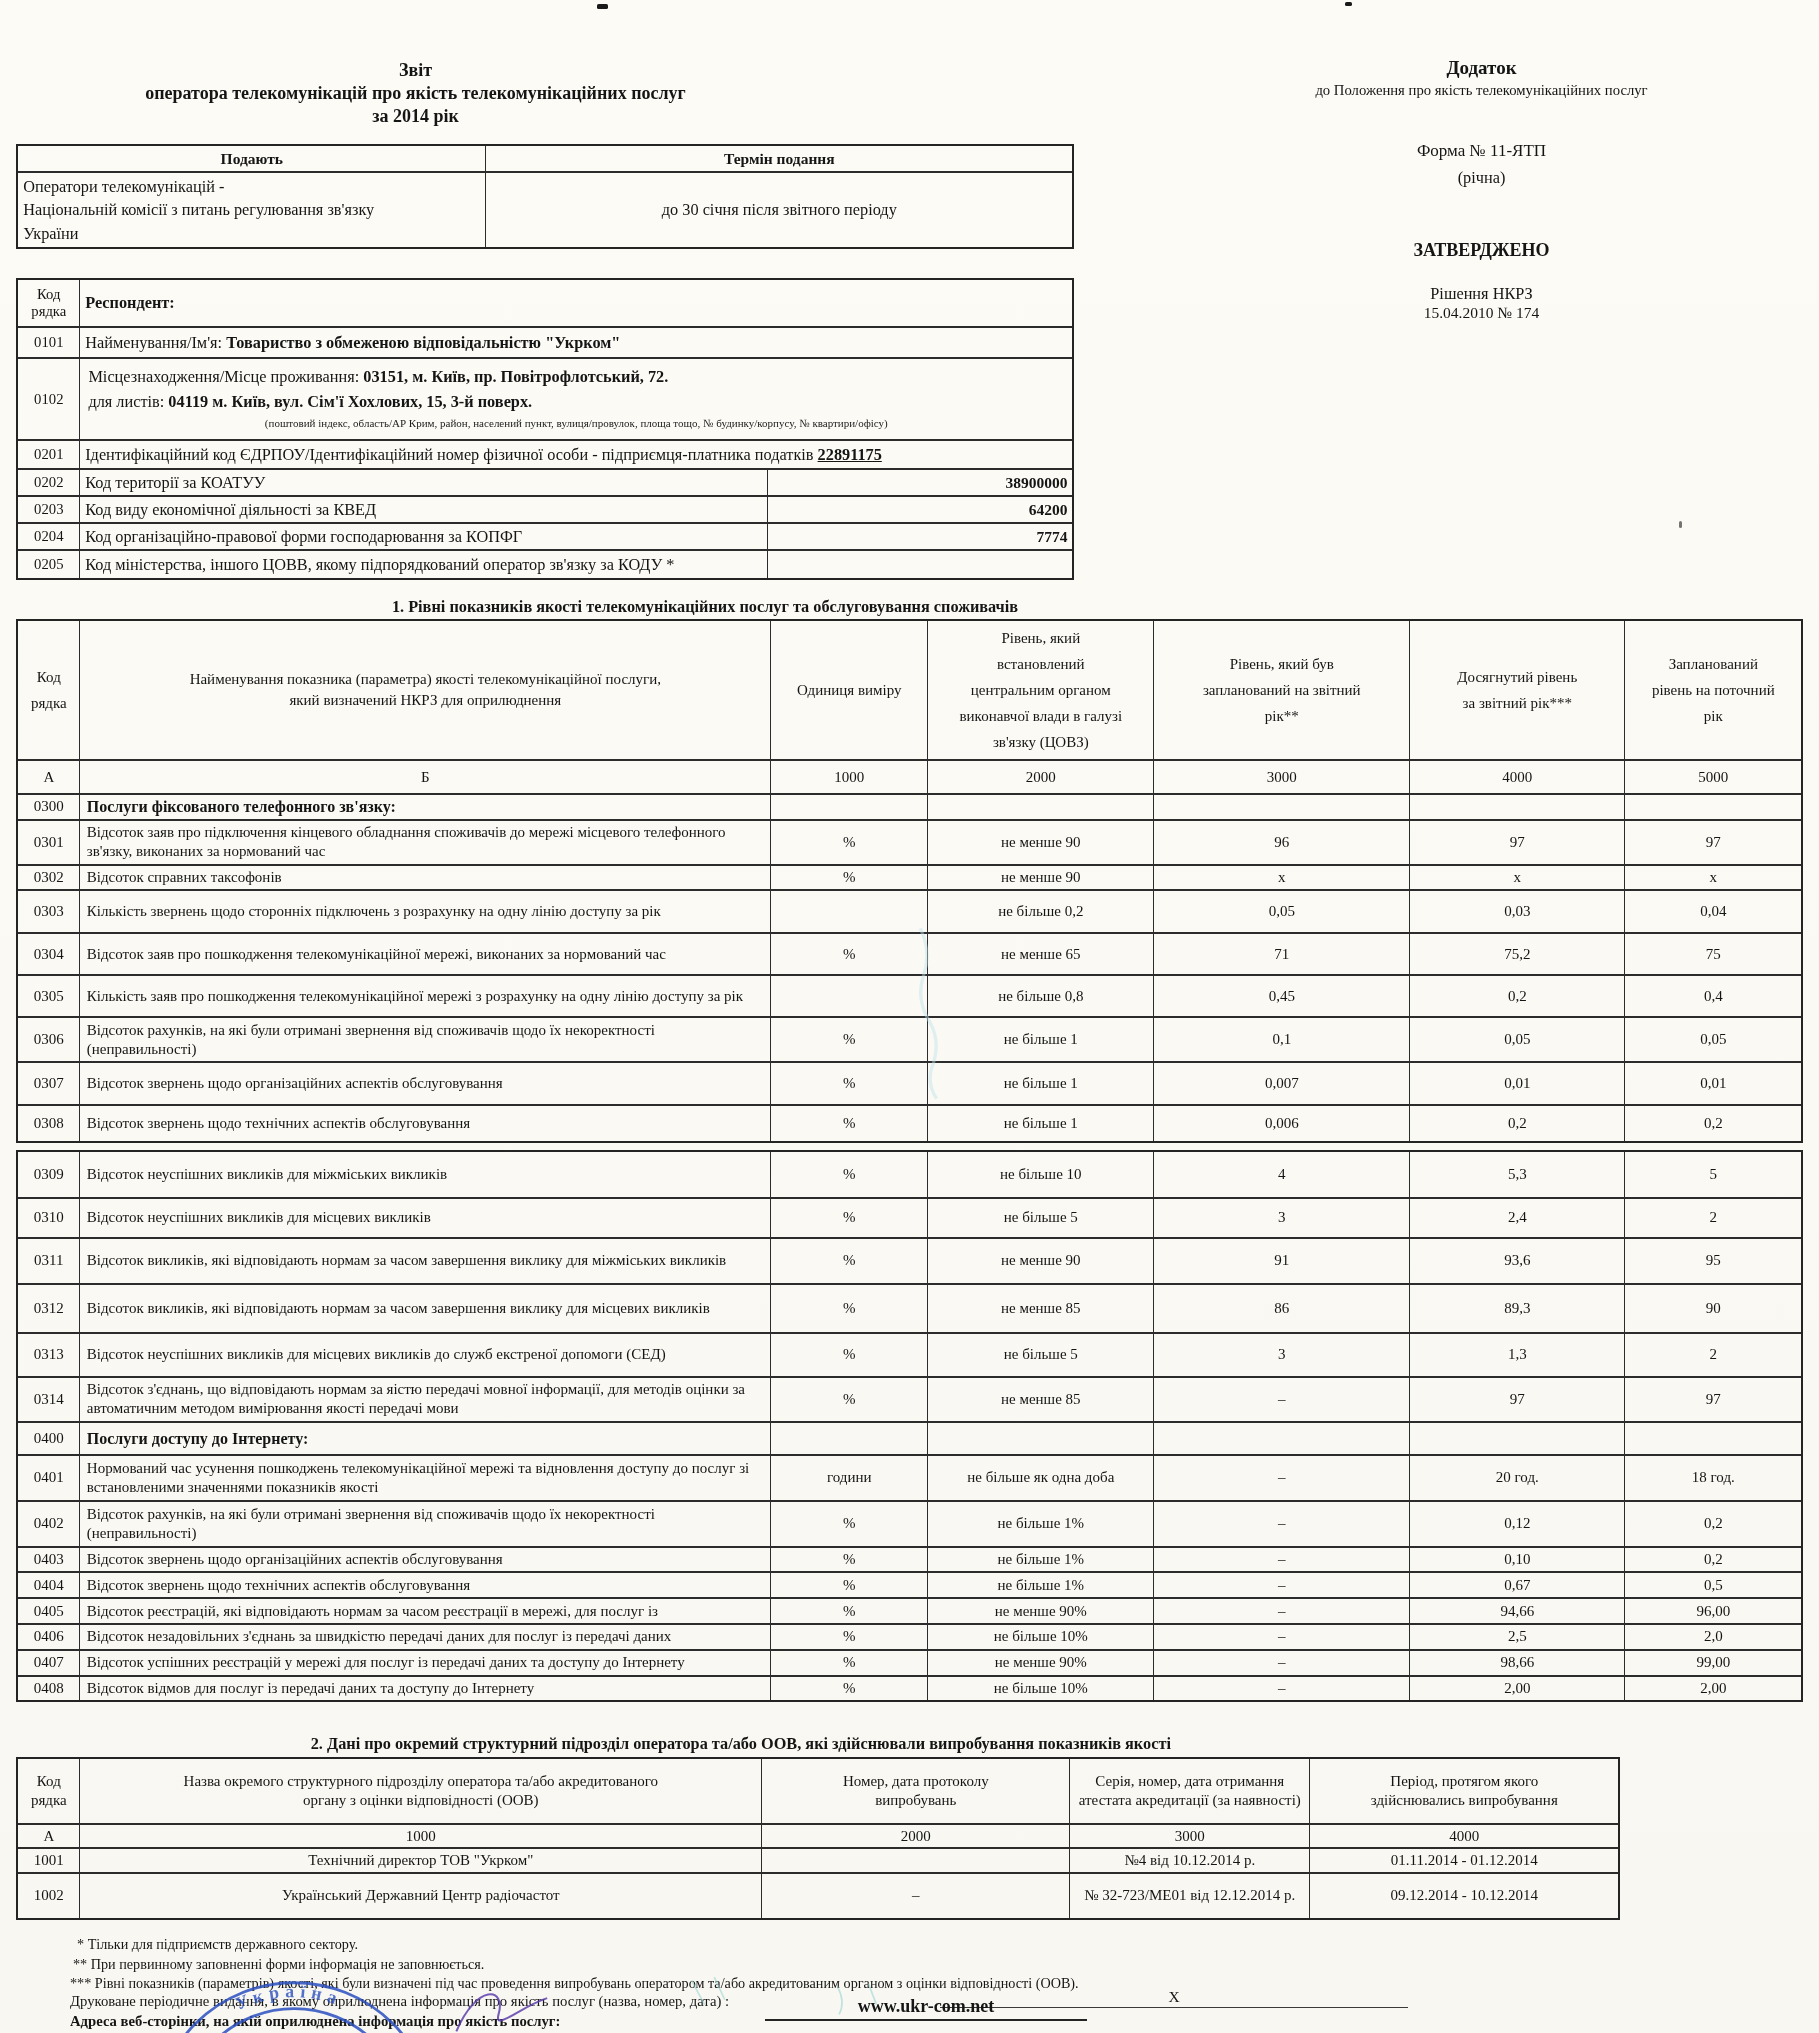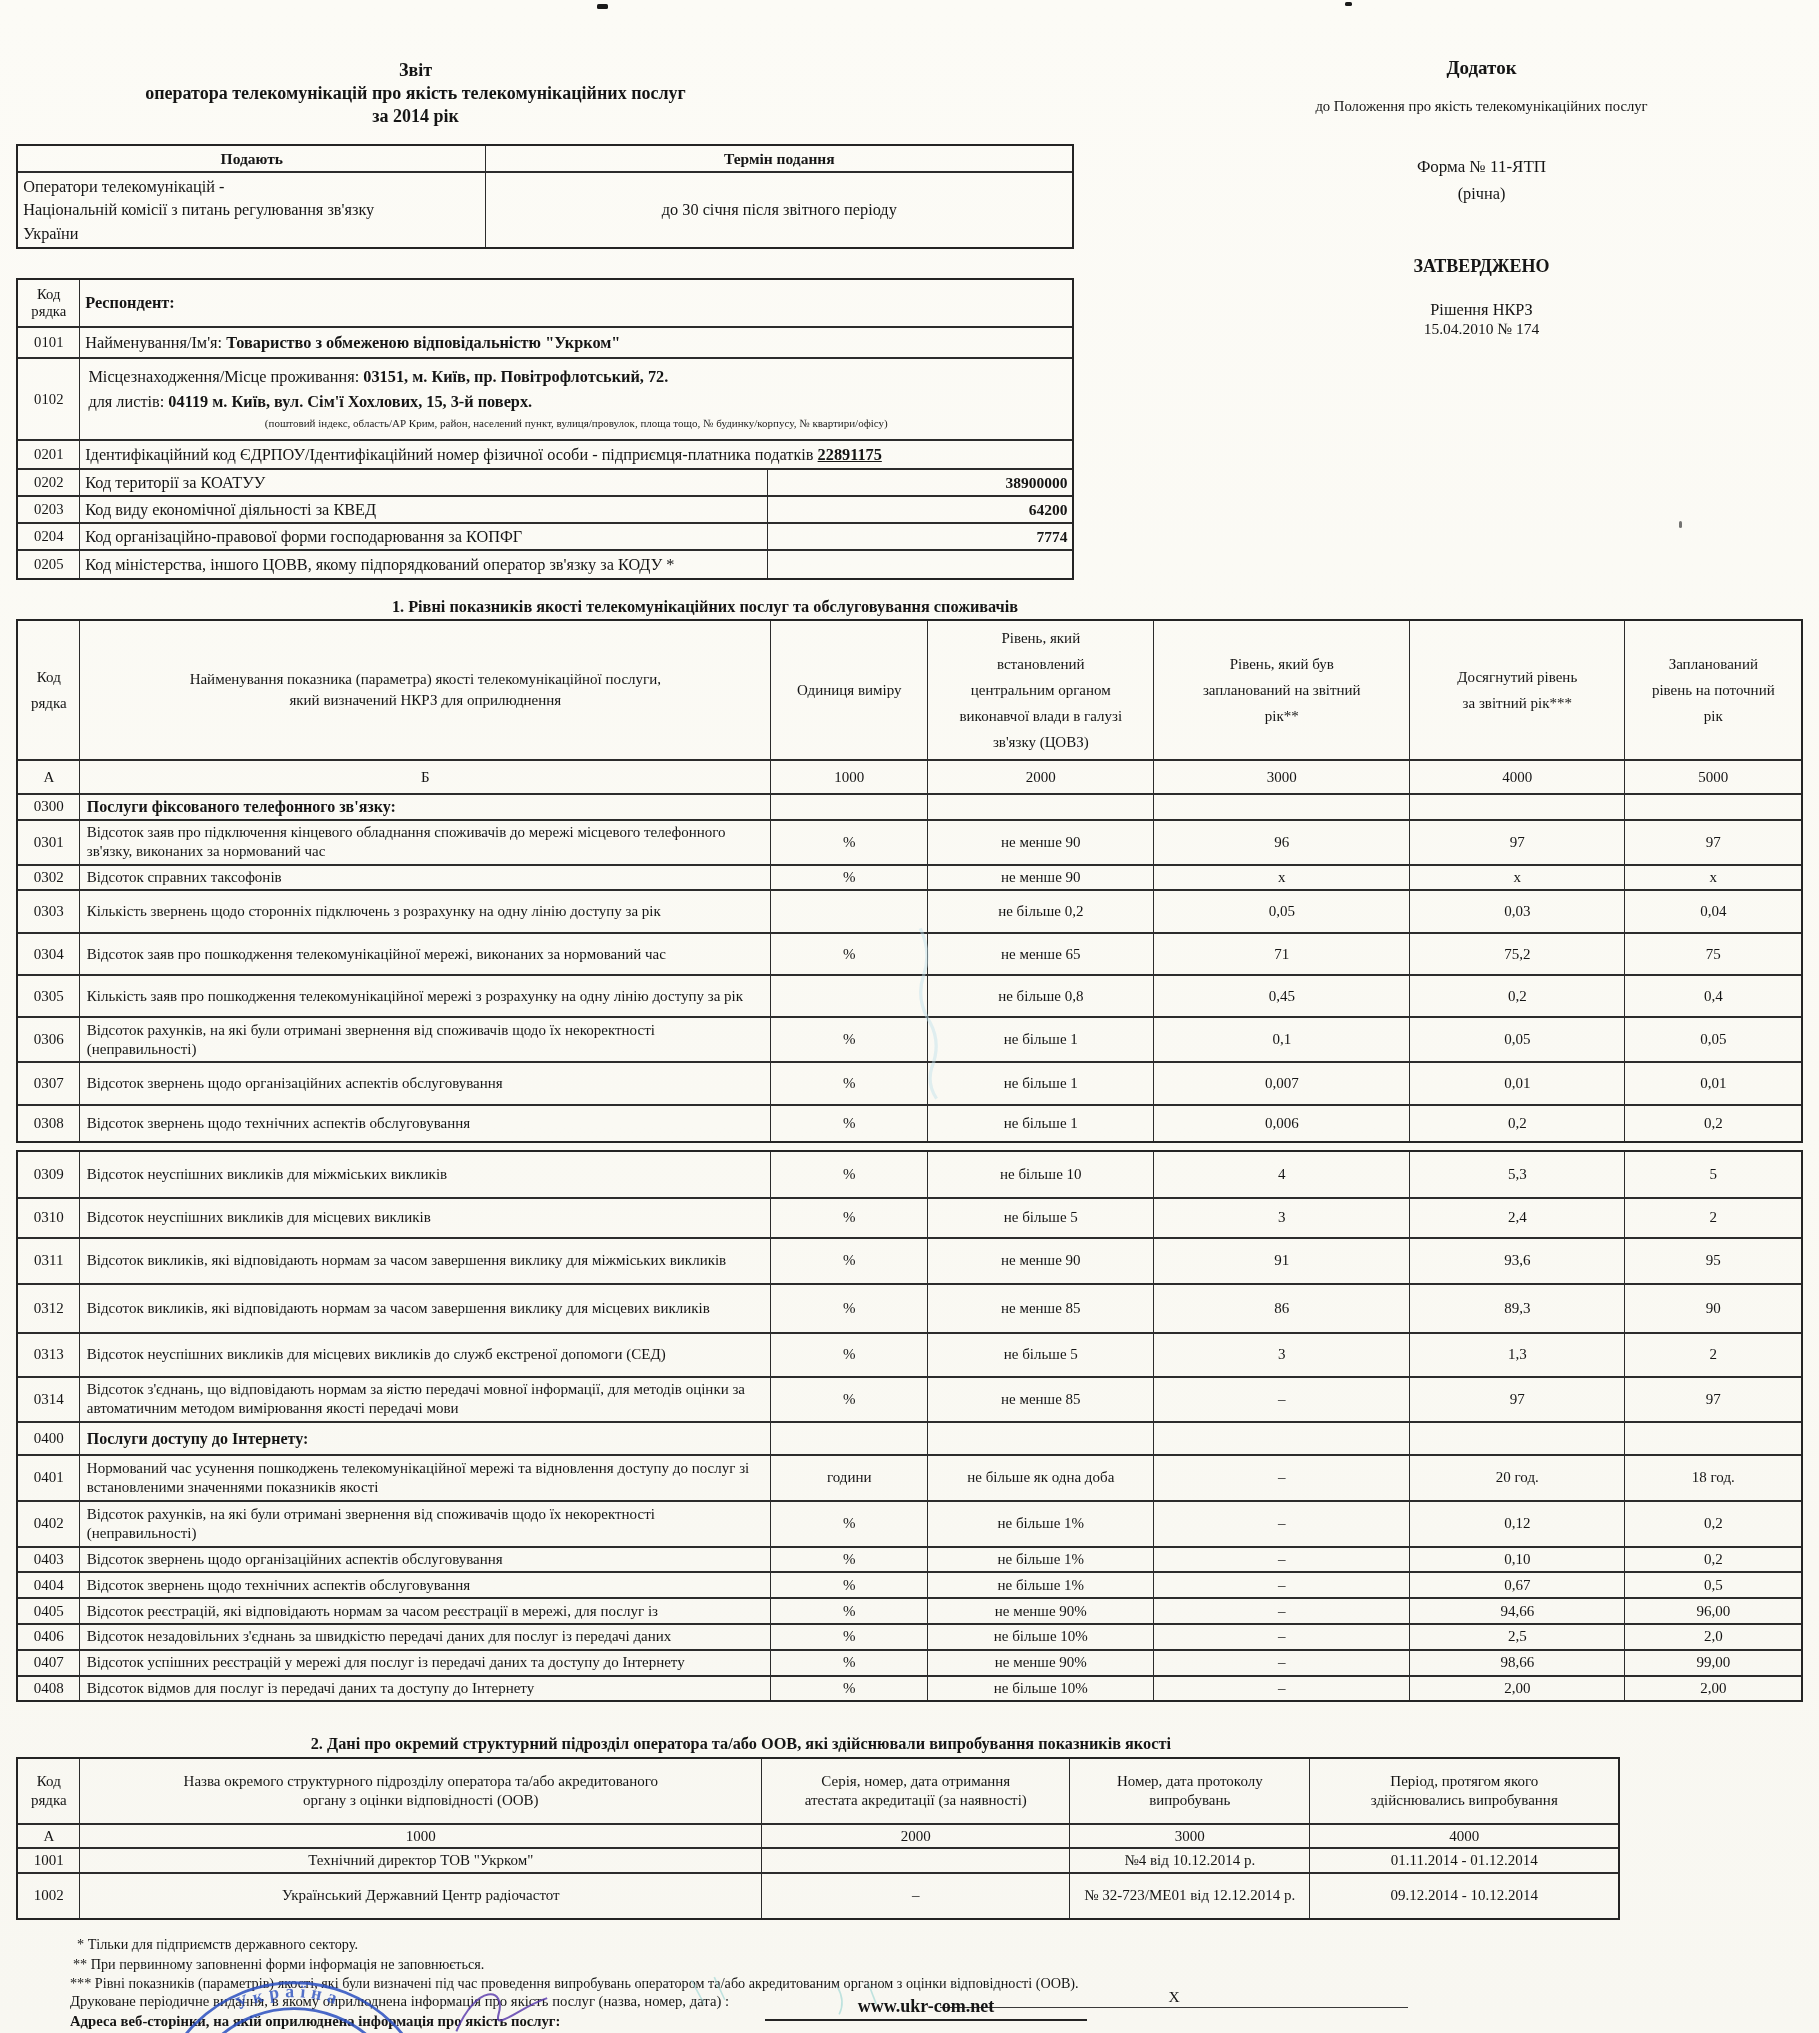--- a/index.html
+++ b/index.html
@@ -8,21 +8,21 @@
   .page{position:absolute;left:0;top:0;width:1820px;height:2033px;background:linear-gradient(180deg,#fcfbf6 0%,#faf9f3 55%,#f8f7f1 100%);overflow:hidden}
   .b{font-weight:bold}
   .abs{position:absolute}
   .ctr{text-align:center}
   .pre{white-space:pre-line}
 
   
   .title-block{left:49px;top:59px;width:733px;font-size:18px;font-weight:bold;line-height:23px;text-align:center}
   .annex-block{left:1164px;top:57px;width:635px;text-align:center}
   .annex-h{font-size:19px;font-weight:bold}
-  .annex-sub{font-size:14.7px;margin-top:19px}
+  .annex-sub{font-size:14.7px;margin-top:3px}
   .form-no{font-size:17px;margin-top:42px}
   .form-kind{font-size:16.3px;margin-top:6.5px}
   .approved{font-size:18px;font-weight:bold;margin-top:52px}
   .decision{font-size:16.3px;margin-top:23px}
   .decision-date{font-size:15.5px;}
 
   
   .tbl{border:2.4px solid #242424;background:transparent}
   .tr{display:grid}
   .tr + .tr{border-top:2.4px double #2c2c2c}
@@ -433,24 +433,24 @@
   </div>
 
   <div class="abs h2-title">2. Дані про окремий структурний підрозділ оператора та/або ООВ, які здійснювали випробування показників якості</div>
 
   <div class="abs tbl t2">
     <div class="tr t2-head">
       <div class="td">Код
 рядка</div>
       <div class="td">Назва окремого структурного підрозділу оператора та/або акредитованого
 органу з оцінки відповідності (ООВ)</div>
+      <div class="td">Номер, дата протоколу
+випробувань</div>
       <div class="td">Серія, номер, дата отримання
 атестата акредитації (за наявності)</div>
-      <div class="td">Номер, дата протоколу
-випробувань</div>
       <div class="td">Період, протягом якого
 здійснювались випробування</div>
     </div>
     <div class="tr t2-idx">
       <div class="td">А</div>
       <div class="td">1000</div>
       <div class="td">2000</div>
       <div class="td">3000</div>
       <div class="td">4000</div>
     </div>

